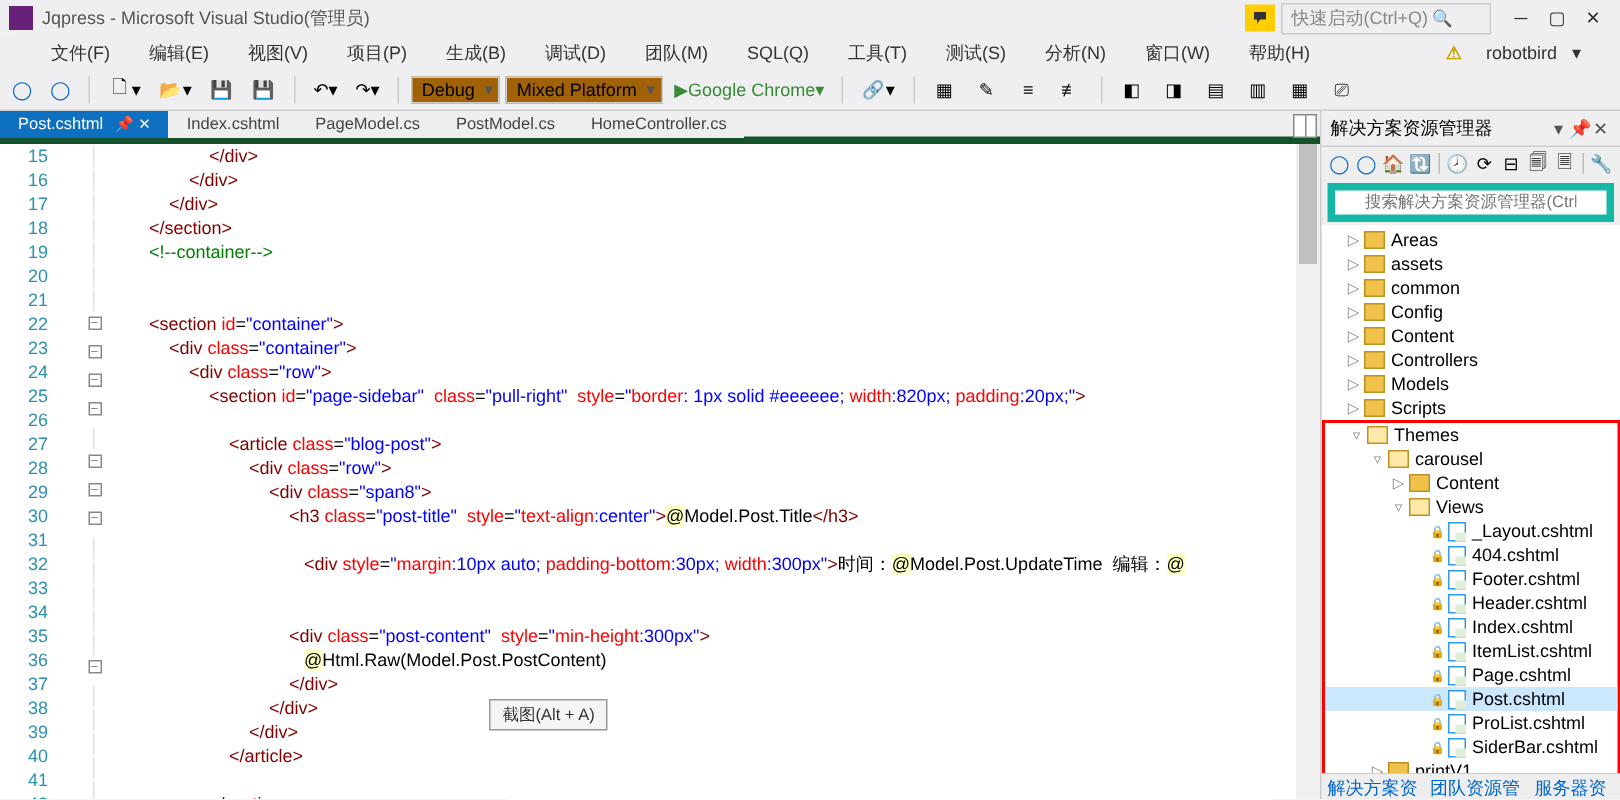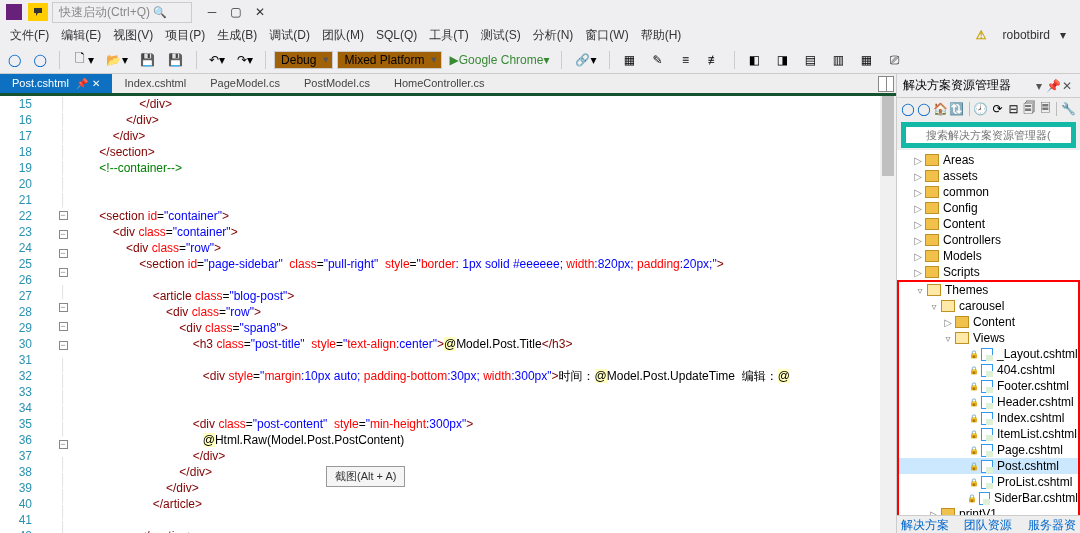--- a/index.html
+++ b/index.html
@@ -4,34 +4,34 @@
 <style>
 * { margin: 0; padding: 0; box-sizing: border-box; font-family: "Microsoft YaHei", "Segoe UI", sans-serif; font-size: 12px; }
 body { background: #eee; width: 1080px; height: 533px; overflow: hidden; display: flex; flex-direction: column; }
 .titlebar { height: 24px; background: #efeff2; display: flex; align-items: center; padding: 0 6px; color: #555; }
 .titlebar .vs-icon { width: 16px; height: 16px; background: #68217a; margin-right: 6px; }
 .titlebar .ttl { flex: 1; }
 .titlebar .quicklaunch { border: 1px solid #ccc; padding: 1px 6px; color: #888; width: 140px; margin-right: 8px; font-size: 11px; }
 .titlebar .notif { width: 20px; height: 18px; background: #ffcd00; margin-right: 4px; display:flex; align-items:center; justify-content:center; }
 .titlebar .notif svg{width:10px;height:10px;}
 .titlebar .winbtn { width: 24px; text-align: center; color: #333; cursor: pointer; }
-.menubar { height: 22px; background: #efeff2; display: flex; align-items: center; padding: 0 4px; gap: 0; }
+.menubar { height: 22px; background: #efeff2; display: flex; align-items: center; padding: 0 16px; gap: 14px; margin-left: 12px; }
 .menubar span { padding: 0 6px; color: #333; cursor: pointer; }
 .menubar .user { margin-left: auto; display:flex; align-items:center; gap:4px; color:#333; padding-right:10px;}
 .menubar .user .warn{color:#c9a300; font-weight:bold;}
 .toolbar { height: 28px; background: #efeff2; border-bottom: 1px solid #ccc; display: flex; align-items: center; padding: 0 4px; gap: 4px; }
 .toolbar .sep { width: 1px; height: 18px; background: #ccc; margin: 0 4px; }
 .toolbar .btn { padding: 2px 4px; display:flex; align-items:center; cursor:pointer; }
 .toolbar select, .toolbar .combo { border: 1px solid #ccc; padding: 1px 16px 1px 6px; font-size: 11px; background:#a16207; position:relative; }
 .toolbar .combo::after{content:"▾"; position:absolute; right:4px; top:1px; color:#555;}
 .toolbar .play { color: #388a34; }
 .toolbar .tbico { width:16px; height:16px; display:flex; align-items:center; justify-content:center; }
 .content { flex: 1; display: flex; overflow: hidden; }
 .editor-area { flex: 1; display: flex; flex-direction: column; background: #fff; position:relative; }
-.tabs { height: 22px; background: #eee; display: flex; border-bottom: 3px solid #14532d; }
+.tabs { height: 22px; background: #eee; display: flex; border-bottom: 5px solid #14532d; align-items: center; }
 .tab { padding: 3px 12px; font-size: 11px; background: #eee; color: #444; cursor:pointer; }
 .tab.active { background: #0e70c0; color: #fff; position:relative; }
 .tab.active .pin, .tab.active .close { color:#fff; }
 .tab .pin{margin-left:8px; font-size:10px;}
 .editor-body { flex: 1; display: flex; overflow: hidden; position:relative;gap:16px; }
 .gutter { width: 40px; background: #fff; text-align: right; padding: 0 8px 0 0; color: #2b91af; font-family: Consolas, monospace; font-size: 12px; line-height: 16px; }
 .gutter div { height: 16px; }
 .fold { width: 14px; background: #fff; font-family: Consolas, monospace; font-size: 11px; line-height: 16px; color: #888; }
 .fold div{height:16px; text-align:center; cursor:pointer;}
 .fold .box{border:1px solid #888; width:9px; height:9px; margin:3px auto 0; line-height:7px; font-size:9px;}
@@ -40,21 +40,21 @@
 .tag { color: #800000; text-align: right; }
 .attr { color: #ff0000; }
 .val { color: #0000ff; }
 .rzr { color: #000; background: #ffffc0; }
 .cmt { color: #008000; }
 .txt { color: #000; }
 .hint-box { position: absolute; left: 326px; top: 370px; background: #f5f5f5; border: 1px solid #999; padding: 2px 8px; font-size: 11px; color:#333; }
 .split-icon{position:absolute; right:2px; top:2px; width:16px; height:16px; border:1px solid #888; background:#fff; display:flex;}
 .split-icon div{flex:1;}
 .split-icon div:first-child{border-right:1px solid #888;}
-.solution-panel { width: 184px; background: #eee; border-left: 1px solid #ccc; display: flex; flex-direction: column; }
+.solution-panel { width: 200px; background: #eee; border-left: 1px solid #ccc; display: flex; flex-direction: column; }
 .panel-title { background: #efeff2; padding: 3px 6px; font-size: 11px; display: flex; align-items: center; border-bottom:1px solid #ccc; }
 .panel-title .t { flex: 1; }
 .panel-title .pb { width: 14px; text-align: center; cursor:pointer; color:#555;}
 .panel-toolbar { height: 22px; background: #eee; display: flex; align-items: center; gap: 2px; padding: 0 4px; }
 .panel-toolbar .pbtn{ width:18px; height:18px; display:flex; align-items:center; justify-content:center; cursor:pointer; }
 .panel-toolbar .psep{width:1px; height:14px; background:#bbb; margin:0 2px;}
 .panel-search { padding: 2px 4px; }
 .panel-search input { width: 100%; border: 5px solid #14b8a6; padding: 2px 20px; font-size: 11px; }
 .tree { flex: 1; background: #fff; font-size: 12px; overflow-y: auto; padding: 2px 0; }
 .tree-row { display: flex; align-items: center; height: 16px; cursor:pointer; white-space:nowrap; }
@@ -69,20 +69,21 @@
 .panel-footer{height:18px; border-top:1px solid #ccc; font-size:11px; color:#0066cc; padding:1px 4px; display:flex; gap:8px;}
 .vscroll{position:absolute; right:0; top:22px; bottom:0; width:16px; background:#f0f0f0;}
 .vscroll .thumb{position:absolute; left:2px; right:2px; top:0; height:80px; background:#c0c0c0;}
 .arrow-nav{ color:#0066cc; }
 </style>
 </head>
 <body>
 
 <div class="titlebar">
   <div class="vs-icon"></div>
+  <div class="ttl">Jqpress - Microsoft Visual Studio(管理员)</div>
   <div class="notif">
       <svg viewBox="0 0 10 10">
         <path d="M1 1 L9 1 L9 6 L5 6 L3 9 L3 6 L1 6 Z" fill="#333"></path>
       </svg>
     </div>
   <div class="quicklaunch" title="快速启动(Ctrl+Q)"><span>快速启动(Ctrl+Q)</span> 🔍</div>
   <div class="winbtn">─</div>
   <div class="winbtn">▢</div>
   <div class="winbtn">✕</div>
 </div>

